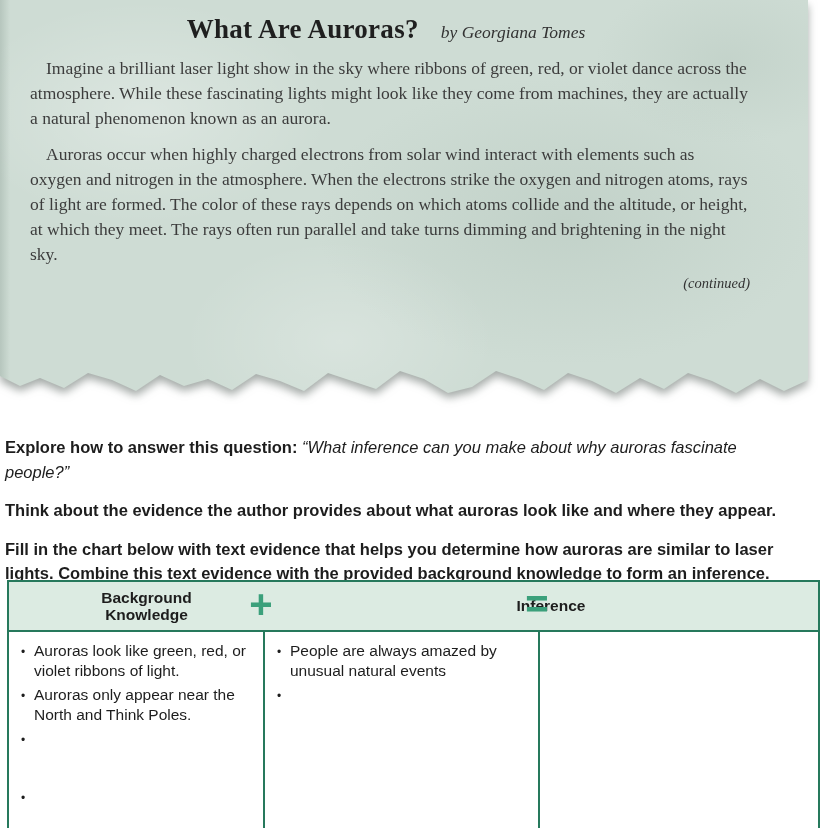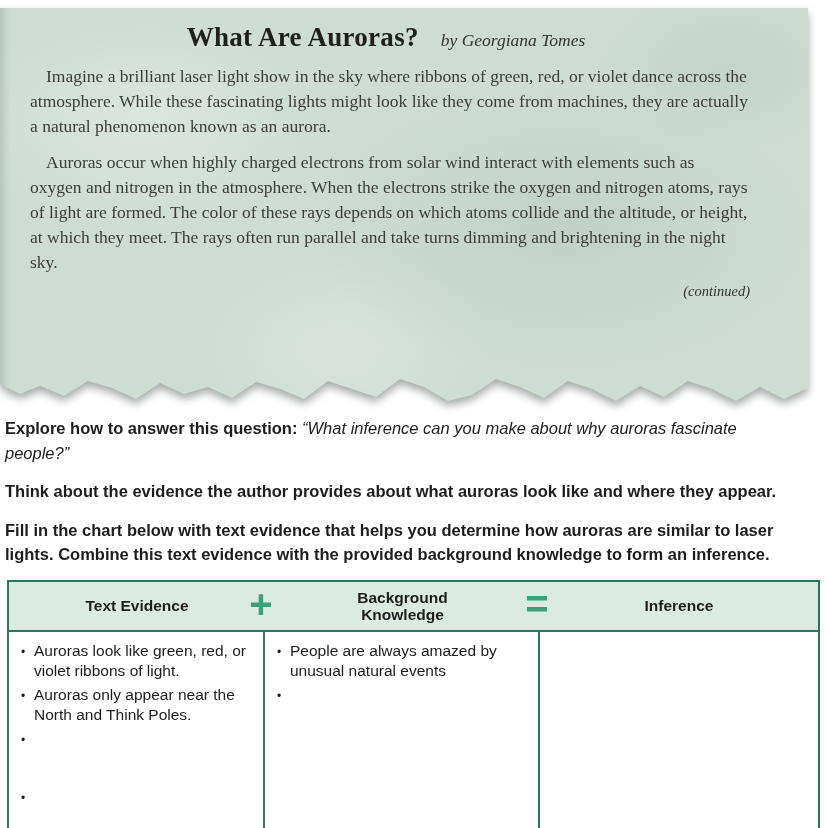--- a/index.html
+++ b/index.html
@@ -9,21 +9,21 @@
     width: 828px;
     height: 828px;
     background: #ffffff;
     overflow: hidden;
     font-family: "Liberation Sans", sans-serif;
   }
 
   
   .paper-wrap {
     position: absolute;
-    top: 8px; left: 0;
+    top: 0; left: 0;
     filter: drop-shadow(0 5px 4px rgba(90,100,95,0.55));
   }
   .paper {
     width: 808px;
     height: 402px;
     padding: 12px 58px 0 22px;
     background-color: #cedcd4;
     background-image:
       linear-gradient(90deg, rgba(120,140,130,0.28), rgba(120,140,130,0) 10px),
       radial-gradient(ellipse 300px 180px at 18% 28%, rgba(255,255,255,0.28), transparent 62%),
@@ -67,21 +67,21 @@
     font-style: italic;
     font-size: 14.5px;
     margin-top: 8px;
     color: #333;
   }
 
   
   .instructions {
     position: absolute;
     left: 5px;
-    top: 416px;
+    top: 435px;
     width: 800px;
     color: #1d1d1d;
     font-size: 16.5px;
   }
   .line-explore { line-height: 25px; }
   .b { font-weight: bold; }
   .i { font-style: italic; }
   .line-think { margin-top: 13px; line-height: 24px; }
   .line-fill { margin-top: 15px; font-weight: bold; line-height: 24px; width: 812px; }
 
@@ -172,21 +172,20 @@
   <div class="instructions">
     <p class="line-explore" style="margin:0;">
       <span class="b">Explore how to answer this question: </span><span class="i">“What inference can you make about why auroras fascinate people?”</span>
     </p>
     <p class="line-think" style="margin:13px 0 0 0;font-weight:bold;">Think about the evidence the author provides about what auroras look like and where they appear.</p>
     <p class="line-fill" style="margin:15px 0 0 0;">Fill in the chart below with text evidence that helps you determine how auroras are similar to laser lights. Combine this text evidence with the provided background knowledge to form an inference.</p>
   </div>
 
   <div class="chart">
     <div class="chart-header">
-      <div class="hcell hcell1">Text Evidence</div>
       <div class="hcell hcell2">
         <span class="wrapword">Background Knowledge</span>
       </div>
       <div class="hcell hcell3">Inference</div>
       <span class="op op-plus">+</span>
       <span class="op op-eq">=</span>
     </div>
     <div class="chart-body">
       <div class="bcell bcell1">
         <ul class="bullets">

